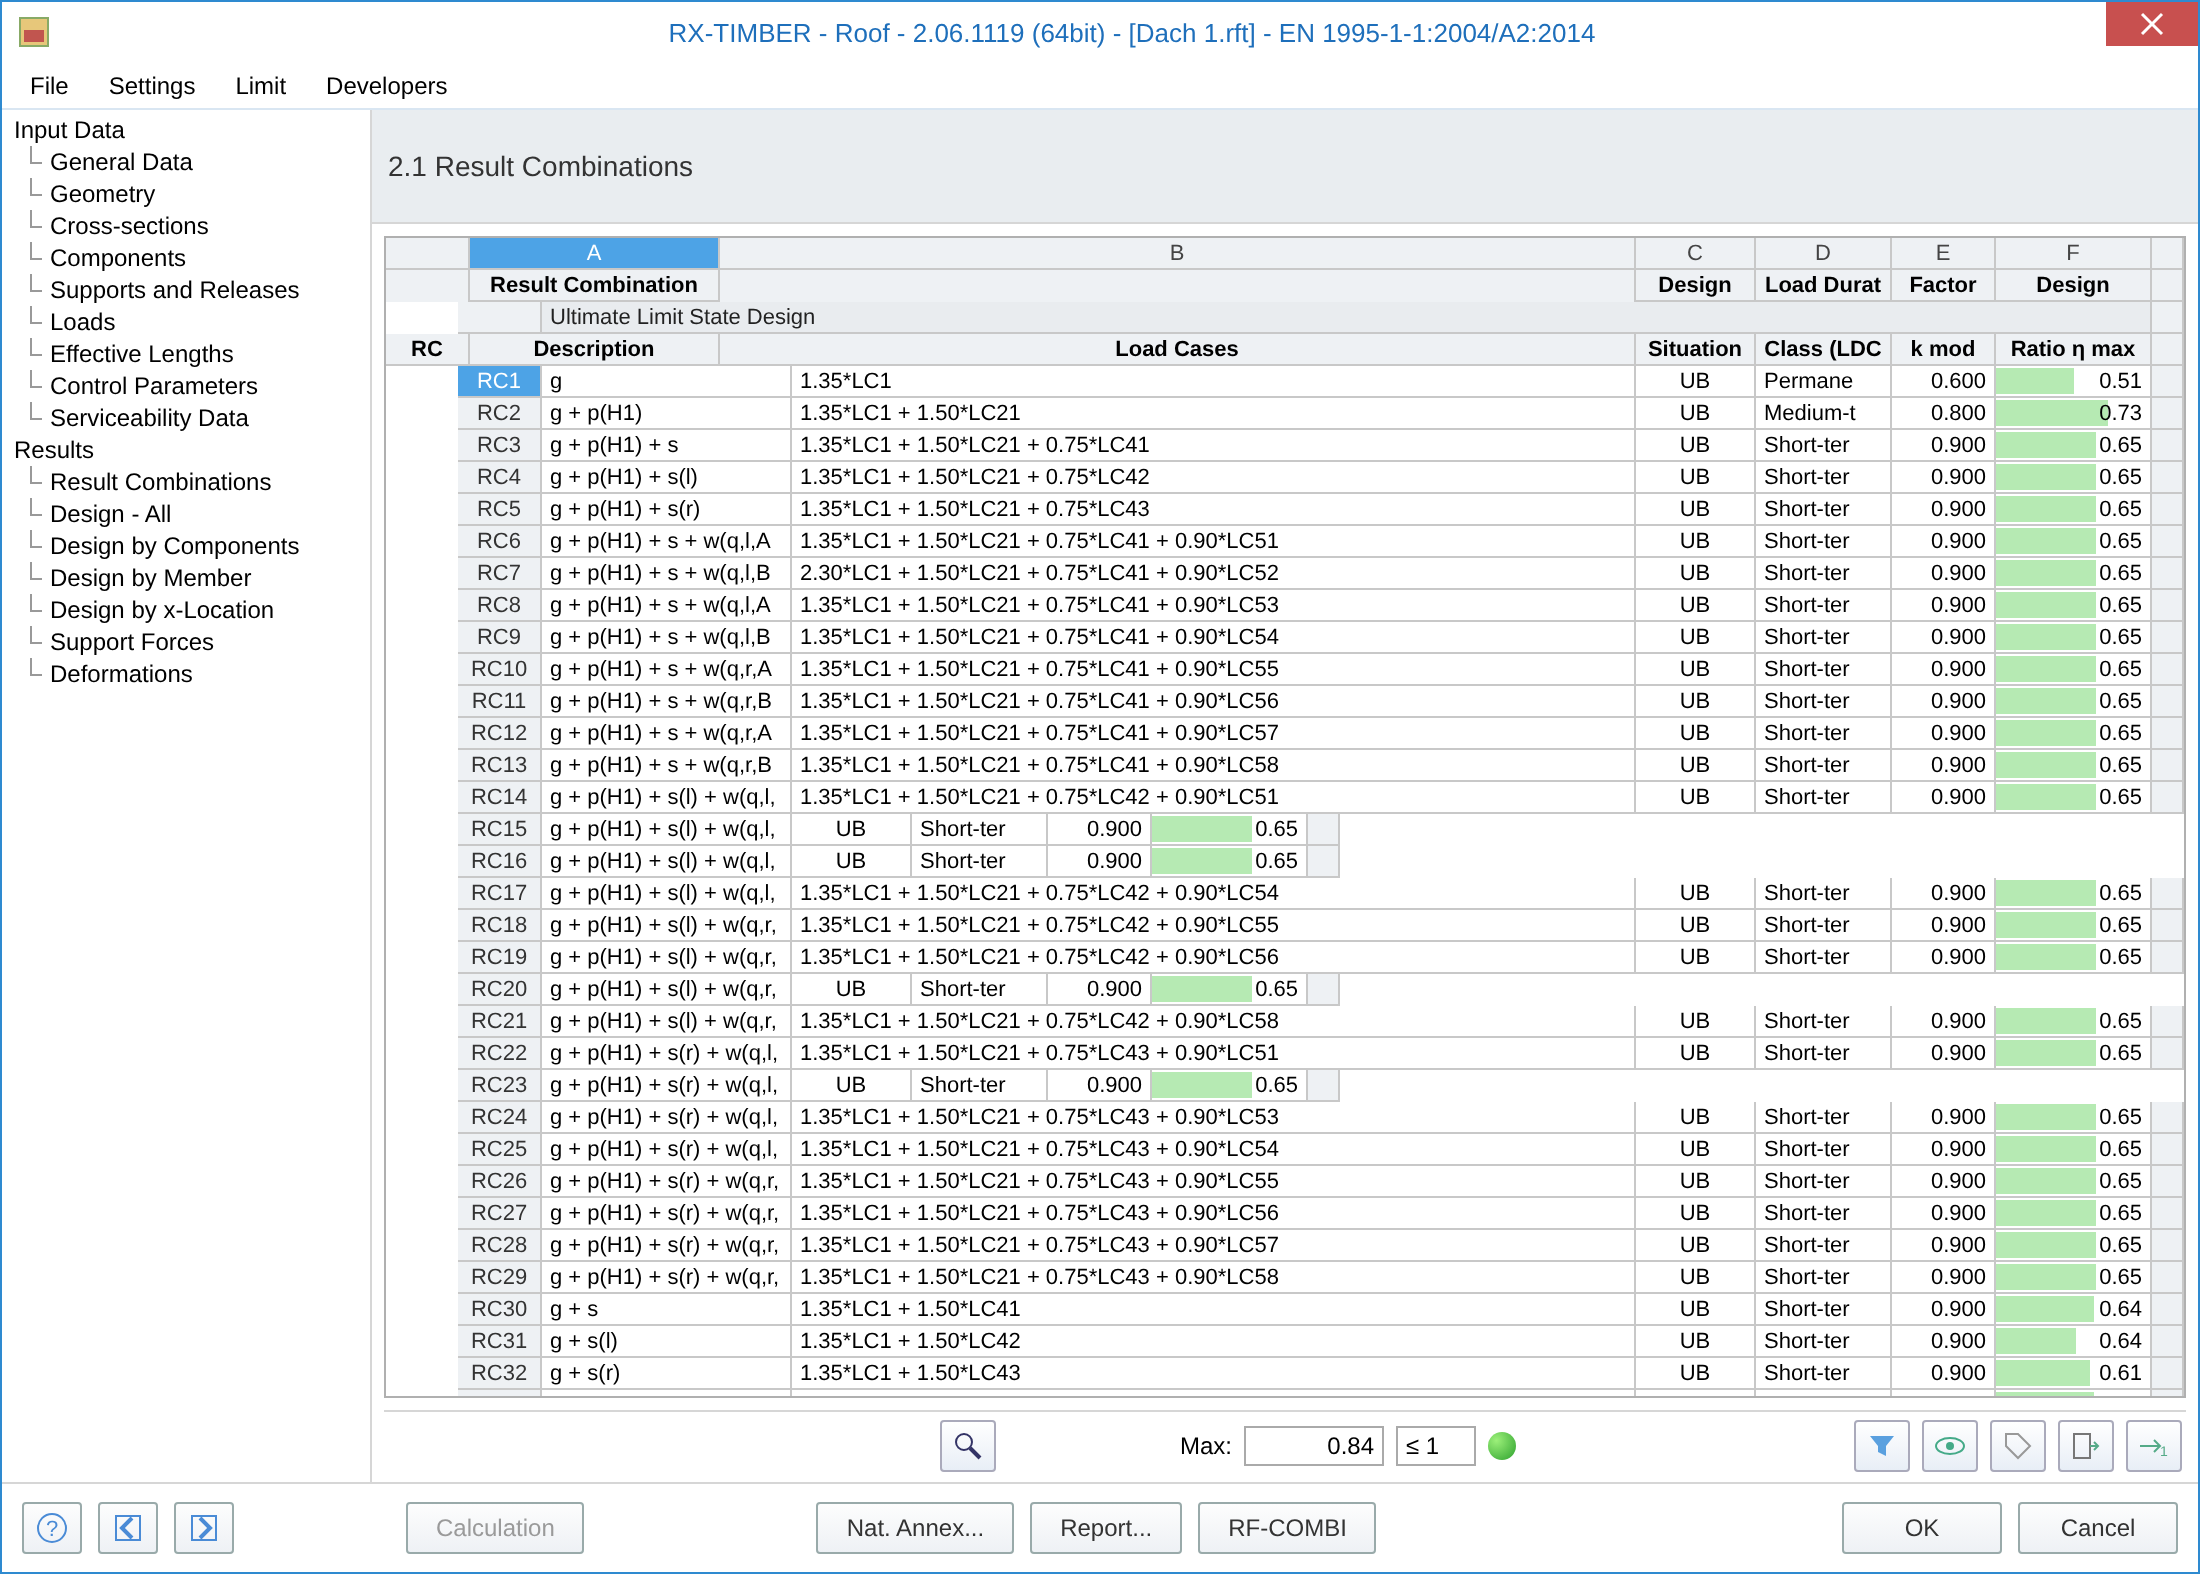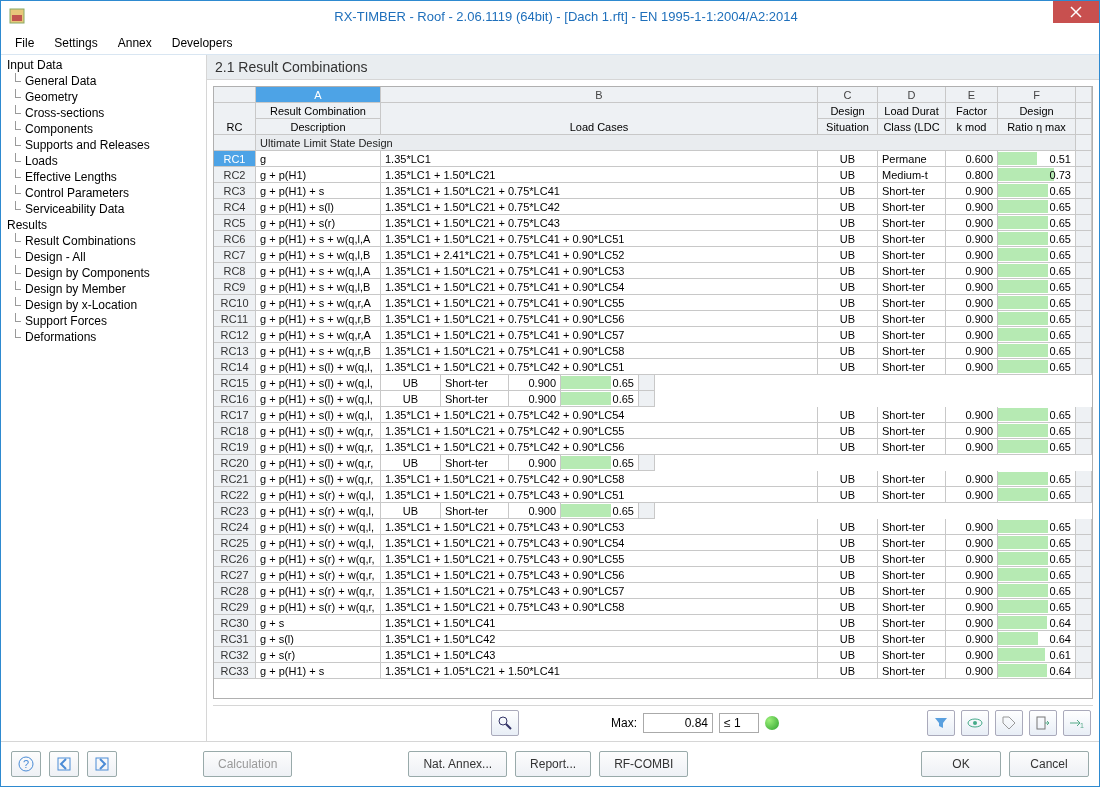--- a/index.html
+++ b/index.html
@@ -10,45 +10,45 @@
 .titlebar { height: 30px; background: #fff; display: flex; align-items: center; position: relative; }
 .titlebar .icon { width: 24px; height:24px; margin:0 4px; display:flex;align-items:center;justify-content:center; }
 .titlebar .title { flex:1; text-align:center; color:#1e6fbb; font-size:13px; }
 .titlebar .close { width:46px; height:22px; background:#c8504f; color:#fff; display:flex; align-items:center; justify-content:center; position:absolute; right:0; top:0; font-size:14px; }
 
 .menubar { height:24px; border-bottom:1px solid #d9e6f2; display:flex; align-items:center; padding:0 6px; gap:4px; }
 .menubar .item { padding:2px 8px; color:#000; cursor:default; }
 
 .client { flex:1; display:flex; border-bottom:1px solid #d6d6d6; overflow:hidden; }
 
-.treepane { width:206px; border-right:1px solid #d6d6d6; padding:2px 0 4px 4px; background:#fff; overflow:hidden; }
+.treepane { width:185px; border-right:1px solid #d6d6d6; padding:2px 0 4px 4px; background:#fff; overflow:hidden; }
 .treepane .root { font-weight:normal; color:#000; padding:1px 2px; }
 .treepane .leaf { padding:1px 2px 1px 20px; color:#000; white-space:nowrap; position:relative; }
 .treepane .leaf::before { content:""; position:absolute; left:10px; top:50%; width:6px; height:1px; background:#999; }
 .treepane .leaf::after { content:""; position:absolute; left:10px; top:0; bottom:50%; width:1px; background:#999; }
 
 .mainpane { flex:1; display:flex; flex-direction:column; overflow:hidden; }
-.paneheader { background:#e9edf0; color:#333; padding:4px 8px; font-size:14px; border-bottom:1px solid #d6d6d6; }
+.paneheader { background:#e9edf0; color:#333; padding:20px 8px; font-size:14px; border-bottom:1px solid #d6d6d6; }
 
 .gridwrap { flex:1; margin:6px; border:1px solid #b0b0b0; display:flex; flex-direction:column; overflow:hidden; }
 .gridbody { flex:1; overflow:hidden; position:relative; }
 .row { display:flex; height:16px; align-items:stretch; font-size:11px; }
 .row > div { border-right:1px solid #c8c8c8; border-bottom:1px solid #c8c8c8; padding:0 4px; overflow:hidden; white-space:nowrap; display:flex; align-items:center; }
 .hdr > div { background:#eef1f4; justify-content:center; text-align:center; }
 .hdr.letter > div { background:#eef1f4; color:#444; }
 .hdr.letter .colA { background:#4da3e6; color:#fff; }
 .groupcell { background:#e9ecef !important; font-weight:normal; color:#222; }
-.rcid { background:#eef1f4; justify-content:center; color:#333; }
+.rcid { background:#eef1f4; justify-content:center; color:#333;margin-left:36px; }
 .rcid.sel { background:#4da3e6; color:#fff; }
 .num { justify-content:flex-end; }
 .ratio { position:relative; padding:0 !important; }
 .ratio .bar { position:absolute; left:0; top:1px; bottom:1px; background:#b6eab3; }
 .ratio .txt { position:relative; width:100%; text-align:right; padding-right:4px; }
 .colRC { width:42px; } .colA{ width:125px; } .colB{ flex:1; } .colC{ width:60px; } .colD{ width:68px;text-align:right; } .colE{ width:52px; } .colF{ width:78px; } .colS{ width:16px; background:#eef1f4; }
-.subh > div { font-size:11px; }
+.subh > div { font-size:11px;font-weight:bold; }
 
 .statusbar { height:34px; border-top:1px solid #d6d6d6; margin:0 6px 2px 6px; display:flex; align-items:center; gap:6px; padding:4px 2px; }
 .tool { width:28px; height:26px; border:1px solid #aab; background:linear-gradient(#fff,#e8eef6); display:flex; align-items:center; justify-content:center; border-radius:2px; }
 .statval { width:70px; height:20px; border:1px solid #aaa; text-align:right; padding:2px 4px; background:#fff; }
 .statcond { width:40px; height:20px; border:1px solid #aaa; padding:2px 4px; background:#fff; }
 .okdot { width:14px; height:14px; background:radial-gradient(circle at 30% 30%, #9cf07a, #2da12d); border-radius:50%; }
 .flexspace { flex:1; }
 
 .bottombar { height:44px; display:flex; align-items:center; padding:4px 10px; gap:8px; background:#fff; }
 .btn { height:26px; border:1px solid #9aa; background:linear-gradient(#fdfdfd,#eef1f5); padding:0 14px; display:flex; align-items:center; border-radius:2px; color:#333; }
@@ -73,21 +73,21 @@
       <svg width="12" height="12">
           <line x1="1" y1="1" x2="11" y2="11" stroke="#fff" stroke-width="1.5"></line>
           <line x1="11" y1="1" x2="1" y2="11" stroke="#fff" stroke-width="1.5"></line>
         </svg>
     </div>
   </div>
 
   <div class="menubar">
     <div class="item">File</div>
     <div class="item">Settings</div>
-    <div class="item">Annex</div>
+    <div class="item">Limit</div>
     <div class="item">Developers</div>
   </div>
 
   <div class="client">
     <div class="treepane">
       <div class="root">Input Data</div>
       <div id="tree-in">
           <div class="leaf">General Data</div>
           <div class="leaf">Geometry</div>
           <div class="leaf">Cross-sections</div>
@@ -127,35 +127,35 @@
         <div class="row hdr subh">
           <div class="colRC" style="border-bottom:none"></div>
           <div class="colA">Result Combination</div>
           <div class="colB" style="border-bottom:none"></div>
           <div class="colC">Design</div>
           <div class="colD">Load Durat</div>
           <div class="colE">Factor</div>
           <div class="colF">Design</div>
           <div class="colS"></div>
         </div>
+        <div class="row">
+          <div class="colRC rcid"></div>
+          <div class="groupcell" style="flex:1">Ultimate Limit State Design</div>
+          <div class="colS"></div>
+        </div>
         <div class="row hdr subh">
           <div class="colRC">RC</div>
           <div class="colA">Description</div>
           <div class="colB">Load Cases</div>
           <div class="colC">Situation</div>
           <div class="colD">Class (LDC</div>
           <div class="colE">k mod</div>
           <div class="colF">Ratio η max</div>
           <div class="colS"></div>
         </div>
-        <div class="row">
-          <div class="colRC rcid"></div>
-          <div class="groupcell" style="flex:1">Ultimate Limit State Design</div>
-          <div class="colS"></div>
-        </div>
         <div class="gridbody" id="gridbody">
             <div class="row">
               <div class="colRC rcid sel">RC1</div>
               <div class="colA">g</div>
               <div class="colB">1.35*LC1</div>
               <div class="colC" style="justify-content:center">UB</div>
               <div class="colD">Permane</div>
               <div class="colE num">0.600</div>
               <div class="colF ratio">
                 <div class="bar" style="width:51%"></div>
@@ -224,21 +224,21 @@
               <div class="colE num">0.900</div>
               <div class="colF ratio">
                 <div class="bar" style="width:65%"></div>
                 <div class="txt">0.65</div>
               </div>
               <div class="colS"></div>
             </div>
             <div class="row">
               <div class="colRC rcid">RC7</div>
               <div class="colA">g + p(H1) + s + w(q,l,B</div>
-              <div class="colB">1.35*LC1 + 2.41*LC21 + 0.75*LC41 + 0.90*LC52</div>
+              <div class="colB">2.30*LC1 + 1.50*LC21 + 0.75*LC41 + 0.90*LC52</div>
               <div class="colC" style="justify-content:center">UB</div>
               <div class="colD">Short-ter</div>
               <div class="colE num">0.900</div>
               <div class="colF ratio">
                 <div class="bar" style="width:65%"></div>
                 <div class="txt">0.65</div>
               </div>
               <div class="colS"></div>
             </div>
             <div class="row">

